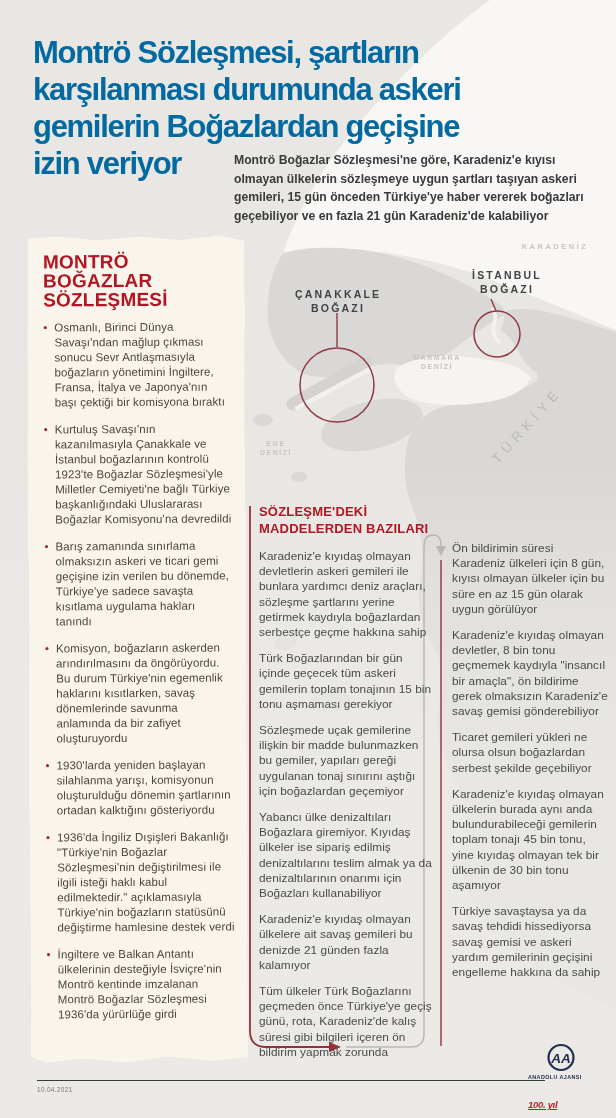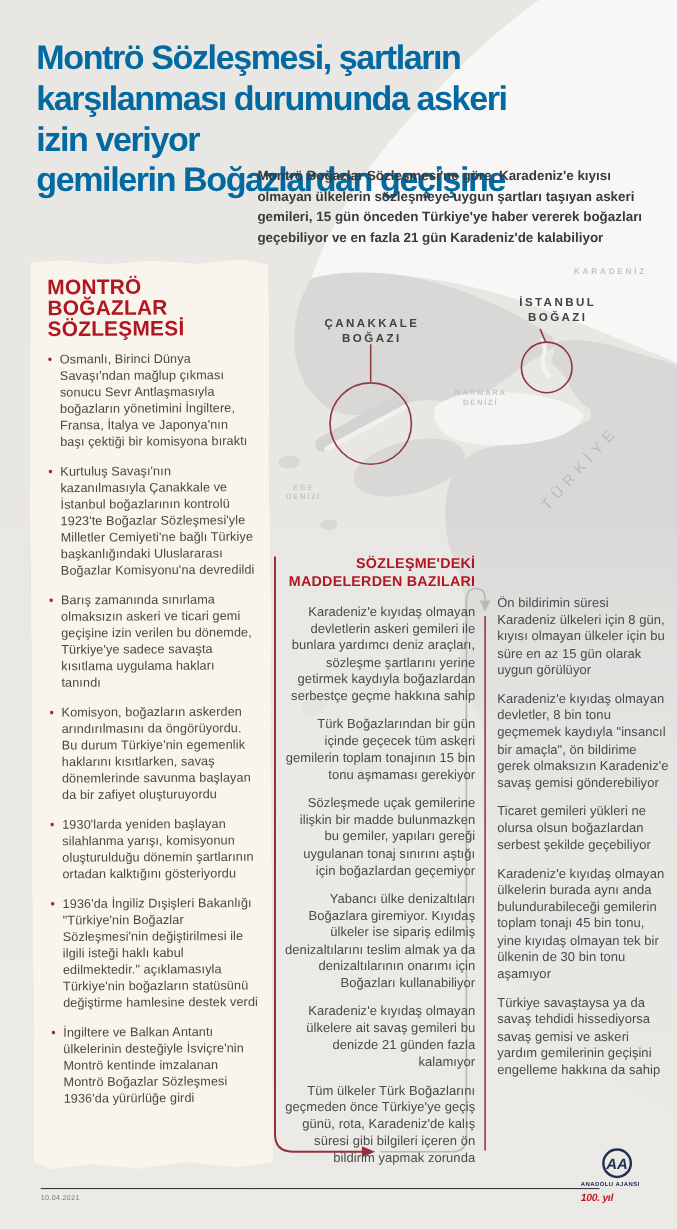--- a/index.html
+++ b/index.html
@@ -40,21 +40,21 @@
     color:#4e463e;font-size:11.5px;line-height:15px;letter-spacing:0.1px;
   }
   .paper .bullet::before{
     content:"\2022";position:absolute;left:0;top:0;color:#9c2730;
   }
   
   .col-title{
     color:#b01722;font-weight:bold;font-size:13px;line-height:17px;
     letter-spacing:0.2px;margin-bottom:12px;
   }
-  .mid-col{left:259px;top:503px;width:173px;z-index:5;text-align:right;}
+  .mid-col{left:259px;top:503px;width:173px;z-index:5;}
   .right-col{left:452px;top:541px;width:156px;z-index:5;}
   .article{
     color:#4a4a4a;font-size:11.8px;line-height:15.2px;margin-bottom:11px;
     letter-spacing:0.05px;
   }
   
   .sea-label{
     color:#c6c5c3;font-weight:bold;text-align:center;z-index:3;
   }
   .strait-label{
@@ -69,21 +69,21 @@
     color:#bbbab8;font-size:13.5px;letter-spacing:5.5px;font-weight:normal;
     transform:rotate(-48deg);text-align:center;
   }
   .lbl-istanbul{left:452px;top:268px;width:86px;margin-left:12px;}
   .lbl-canakkale{left:295px;top:287px;width:86px;}
   
   .footer-rule{left:37px;top:1080px;width:508px;height:1px;background:#3a3a3a;z-index:6;}
   .footer-date{left:37px;top:1086px;font-size:6.5px;color:#787878;z-index:6;letter-spacing:0.3px;}
   .aa-logo{left:528px;top:1043px;width:66px;z-index:6;}
   .aa-agency{color:#232f52;font-size:5.4px;font-weight:bold;letter-spacing:0.4px;margin-top:1px;}
-  .aa-anniv{color:#c11b22;font-size:9.5px;font-weight:bold;font-style:italic;margin-top:4px;letter-spacing:-0.3px;}
+  .aa-anniv{color:#c11b22;font-size:9.5px;font-weight:bold;font-style:italic;margin-top:19px;letter-spacing:-0.3px;text-decoration:underline;}
   .layer{left:0;top:0;z-index:1;}
   .marks{z-index:3;}
   .connectors{z-index:4;}
   .map-fade{
     left:0;top:470px;width:616px;height:648px;z-index:2;
     background:linear-gradient(180deg,
       rgba(236,234,231,0) 0%,
       rgba(236,234,231,0.45) 18%,
       rgba(236,234,231,0.8) 45%,
       rgba(236,234,231,0.88) 100%);
@@ -131,33 +131,33 @@
   <div class="abs sea-label lbl-karadeniz">KARADENİZ</div>
   <div class="abs strait-label lbl-istanbul">İSTANBUL BOĞAZI</div>
   <div class="abs strait-label lbl-canakkale">ÇANAKKALE BOĞAZI</div>
   <div class="abs sea-label lbl-marmara">MARMARA DENİZİ</div>
   <div class="abs sea-label lbl-ege">EGE DENİZİ</div>
   <div class="abs lbl-turkiye">TÜRKİYE</div>
 
   <div class="abs title">
       <div class="t-line">Montrö Sözleşmesi, şartların</div>
       <div class="t-line">karşılanması durumunda askeri</div>
+      <div class="t-line">gemilerin Boğazlardan geçişine</div>
       <div class="t-line">izin veriyor</div>
-      <div class="t-line">gemilerin Boğazlardan geçişine</div>
     </div>
   <div class="abs intro">Montrö Boğazlar Sözleşmesi'ne göre, Karadeniz'e kıyısı olmayan ülkelerin sözleşmeye uygun şartları taşıyan askeri gemileri, 15 gün önceden Türkiye'ye haber vererek boğazları geçebiliyor ve en fazla 21 gün Karadeniz'de kalabiliyor</div>
 
   <div class="abs paper">
     <div class="paper-inner">
       <div class="panel-title">MONTRÖ BOĞAZLAR SÖZLEŞMESİ</div>
       <div>
           <div class="bullet">Osmanlı, Birinci Dünya Savaşı'ndan mağlup çıkması sonucu Sevr Antlaşmasıyla boğazların yönetimini İngiltere, Fransa, İtalya ve Japonya'nın başı çektiği bir komisyona bıraktı</div>
           <div class="bullet">Kurtuluş Savaşı'nın kazanılmasıyla Çanakkale ve İstanbul boğazlarının kontrolü 1923'te Boğazlar Sözleşmesi'yle Milletler Cemiyeti'ne bağlı Türkiye başkanlığındaki Uluslararası Boğazlar Komisyonu'na devredildi</div>
           <div class="bullet">Barış zamanında sınırlama olmaksızın askeri ve ticari gemi geçişine izin verilen bu dönemde, Türkiye'ye sadece savaşta kısıtlama uygulama hakları tanındı</div>
-          <div class="bullet">Komisyon, boğazların askerden arındırılmasını da öngörüyordu. Bu durum Türkiye'nin egemenlik haklarını kısıtlarken, savaş dönemlerinde savunma başlayan da bir zafiyet oluşturuyordu</div>
+          <div class="bullet">Komisyon, boğazların askerden arındırılmasını da öngörüyordu. Bu durum Türkiye'nin egemenlik haklarını kısıtlarken, savaş dönemlerinde savunma anlamında da bir zafiyet oluşturuyordu</div>
           <div class="bullet">1930'larda yeniden başlayan silahlanma yarışı, komisyonun oluşturulduğu dönemin şartlarının ortadan kalktığını gösteriyordu</div>
           <div class="bullet">1936'da İngiliz Dışişleri Bakanlığı "Türkiye'nin Boğazlar Sözleşmesi'nin değiştirilmesi ile ilgili isteği haklı kabul edilmektedir." açıklamasıyla Türkiye'nin boğazların statüsünü değiştirme hamlesine destek verdi</div>
           <div class="bullet">İngiltere ve Balkan Antantı ülkelerinin desteğiyle İsviçre'nin Montrö kentinde imzalanan Montrö Boğazlar Sözleşmesi 1936'da yürürlüğe girdi</div>
         </div>
     </div>
   </div>
 
   <div class="abs mid-col">
     <div class="col-title">SÖZLEŞME'DEKİ MADDELERDEN BAZILARI</div>
     <div>

